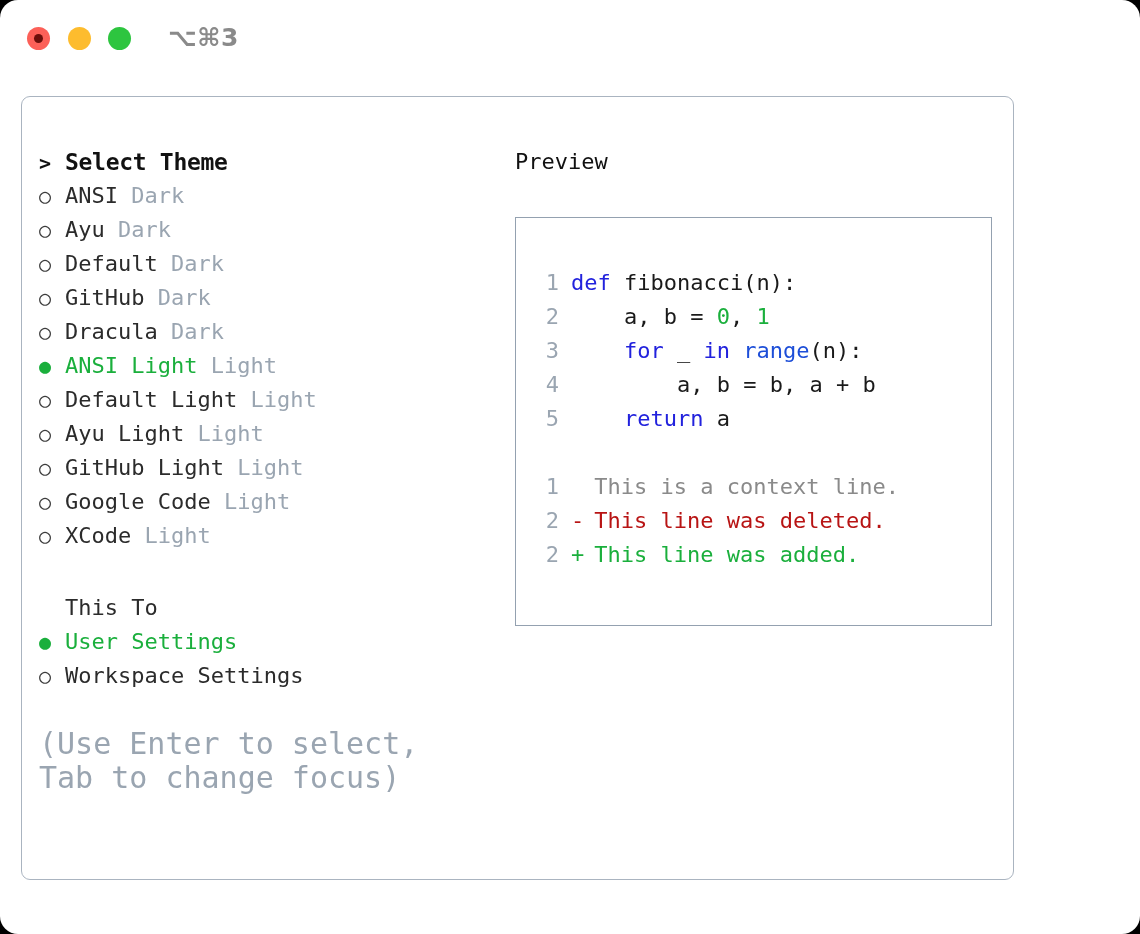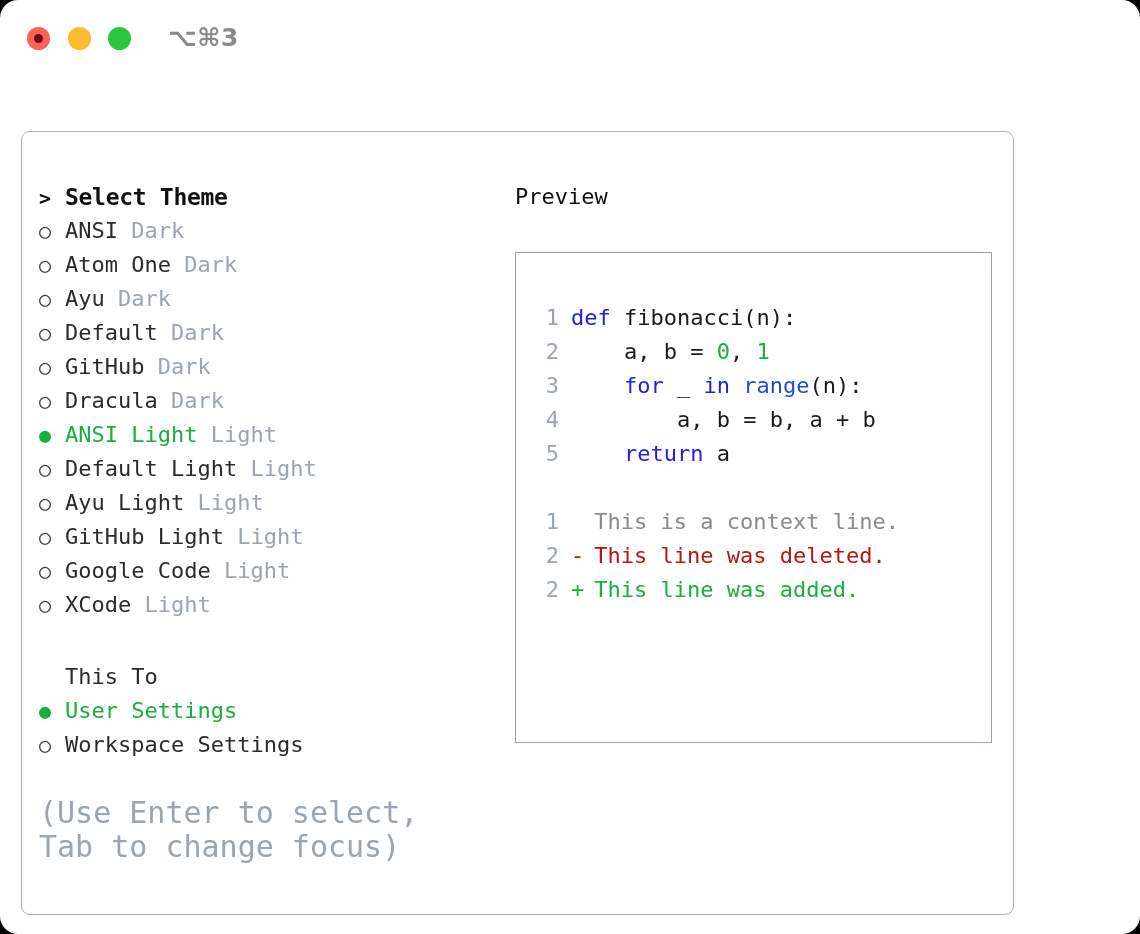--- a/index.html
+++ b/index.html
@@ -57,21 +57,20 @@
   
   #panel {
     position: absolute;
     left: 21px;
     top: 96px;
     width: 993px;
     height: 784px;
     border: 1.5px solid #aab4c0;
     border-radius: 9px;
     background: #ffffff;
-    margin-top: 35px;
   }
   
   #theme-col {
     position: absolute;
     left: 17px;
     top: 48px;
     width: 450px;
   }
   .line {
     height: 34px;
@@ -123,21 +122,21 @@
     padding-left: 14px;
   }
   #preview-title {
     font-size: 22px;
     line-height: 34px;
     color: #111111;
   }
   #preview-box {
     margin-top: 38px;
     width: 477px;
-    height: 491px;
+    height: 409px;
     border: 1.5px solid #94a1b0;
     background: #ffffff;
     padding: 48px 0 0 0;
   }
   .code-line {
     height: 34px;
     line-height: 34px;
     font-size: 22px;
     white-space: pre;
     padding-left: 19px;
@@ -177,21 +176,20 @@
   <div id="panel">
 
     <div id="theme-col">
 
       <div class="line" id="select-theme-header">
         <span class="bullet">&gt;</span><span>Select Theme</span>
       </div>
 
       <div id="theme-list">
           <div class="line theme-row"><span class="bullet">○</span><span>ANSI </span><span class="variant">Dark</span></div>
-          <div class="line theme-row"><span class="bullet">○</span><span>Atom One </span><span class="variant">Dark</span></div>
           <div class="line theme-row"><span class="bullet">○</span><span>Ayu </span><span class="variant">Dark</span></div>
           <div class="line theme-row"><span class="bullet">○</span><span>Default </span><span class="variant">Dark</span></div>
           <div class="line theme-row"><span class="bullet">○</span><span>GitHub </span><span class="variant">Dark</span></div>
           <div class="line theme-row"><span class="bullet">○</span><span>Dracula </span><span class="variant">Dark</span></div>
           <div class="line theme-row selected"><span class="bullet">●</span><span>ANSI Light </span><span class="variant">Light</span></div>
           <div class="line theme-row"><span class="bullet">○</span><span>Default Light </span><span class="variant">Light</span></div>
           <div class="line theme-row"><span class="bullet">○</span><span>Ayu Light </span><span class="variant">Light</span></div>
           <div class="line theme-row"><span class="bullet">○</span><span>GitHub Light </span><span class="variant">Light</span></div>
           <div class="line theme-row"><span class="bullet">○</span><span>Google Code </span><span class="variant">Light</span></div>
           <div class="line theme-row"><span class="bullet">○</span><span>XCode </span><span class="variant">Light</span></div>

